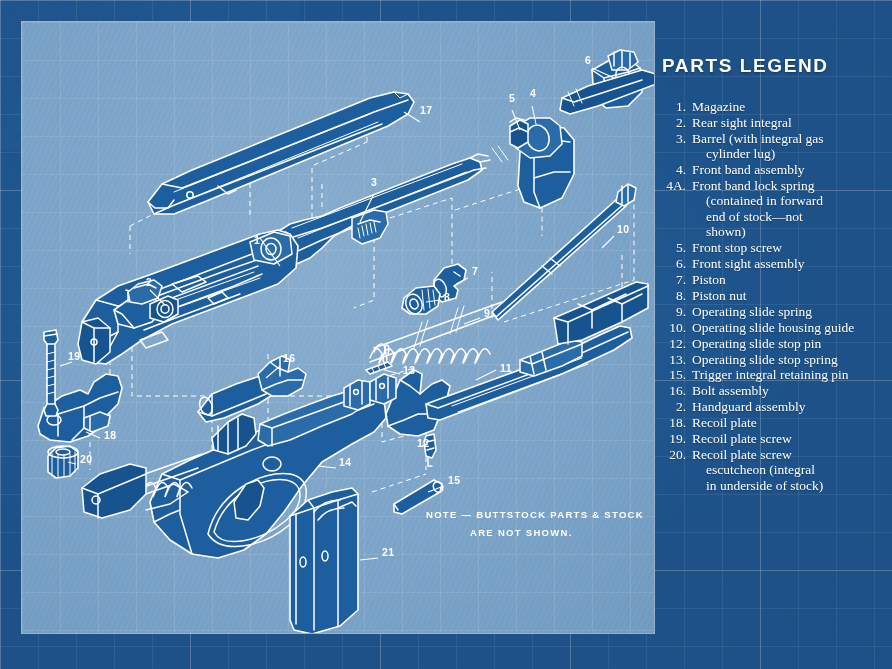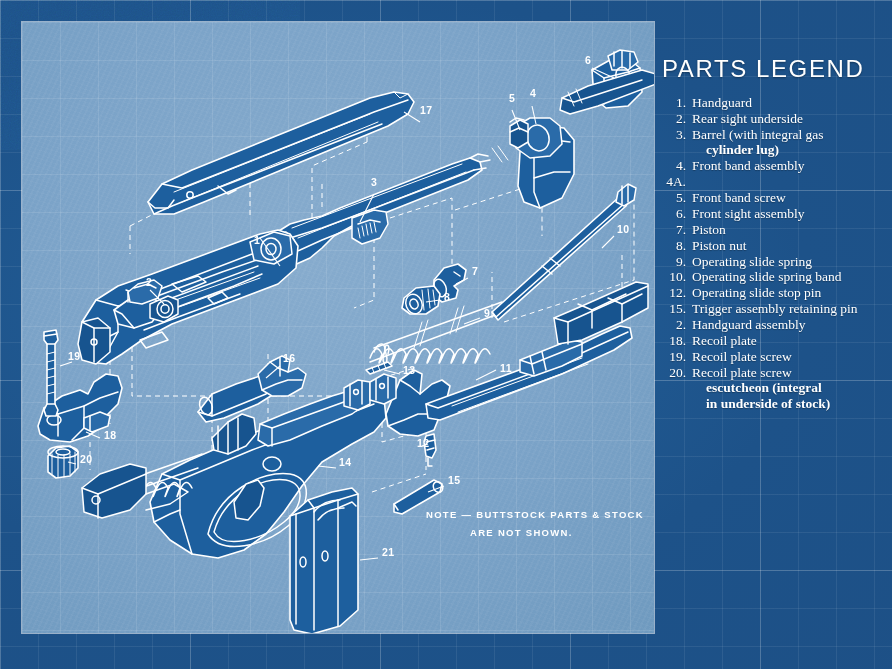--- a/index.html
+++ b/index.html
@@ -53,37 +53,37 @@
   .num{fill:#ffffff;font-family:"Liberation Sans",sans-serif;font-size:10.5px;
        font-weight:600;letter-spacing:.4px;}
   .note{fill:#ffffff;font-family:"Liberation Sans",sans-serif;font-size:9.5px;
         letter-spacing:1.3px;font-weight:600;}
 
   
   #legend{
     position:absolute;left:656px;top:55px;width:230px;color:#fff;
   }
   #legend h1{
-    margin:0 0 12px 6px;
+    margin:0 0 22px 6px;
     font-family:"Liberation Sans",sans-serif;
-    font-size:24px;font-weight:400;letter-spacing:1.6px;
+    font-size:19px;font-weight:700;letter-spacing:1.6px;
     text-shadow:0 1px 2px rgba(0,0,0,.35);
   }
   ol{list-style:none;margin:0;padding:0;}
   li{display:flex;align-items:flex-start;line-height:15.4px;margin-bottom:.5px;}
   .idx{
     flex:0 0 30px;text-align:right;padding-right:6px;
     font-size:13.5px;font-family:"Liberation Serif",serif;
     text-shadow:0 1px 1px rgba(0,0,0,.3);
   }
   .lbl{
     font-size:13.5px;font-family:"Liberation Serif",serif;
     text-shadow:0 1px 1px rgba(0,0,0,.3);
   }
-  .lbl .cont{display:block;padding-left:14px;font-weight:bold;}
+  .lbl .cont{display:block;padding-left:14px;}
 </style>
 </head>
 <body>
 
 <div id="sheet"></div>
 
 <svg id="grain">
   <filter id="f-grain">
       <feTurbulence type="fractalNoise" baseFrequency="0.85" numOctaves="4"></feTurbulence>
     </filter>
@@ -488,68 +488,77 @@
     <text class="note" x="404" y="496">NOTE — BUTTSTOCK PARTS &amp; STOCK</text>
     <text class="note" x="448" y="514">ARE NOT SHOWN.</text>
   </g>
 </svg>
 
 <div id="legend">
   <h1>PARTS LEGEND</h1>
   <ol id="legend-list">
       <li>
         <span class="idx">1.</span>
-        <span class="lbl">Handguard</span>
+        <span class="lbl">Magazine</span>
       </li>
       <li>
         <span class="idx">2.</span>
-        <span class="lbl">Rear sight underside</span>
+        <span class="lbl">Rear sight integral</span>
       </li>
       <li>
         <span class="idx">3.</span>
         <span class="lbl">Barrel (with integral gas<span class="cont">cylinder lug)</span></span>
       </li>
       <li>
         <span class="idx">4.</span>
         <span class="lbl">Front band assembly</span>
       </li>
       <li>
         <span class="idx">4A.</span>
+        <span class="lbl">Front band lock spring<span class="cont">(contained in forward</span><span class="cont">end of stock—not</span><span class="cont">shown)</span></span>
       </li>
       <li>
         <span class="idx">5.</span>
-        <span class="lbl">Front band screw</span>
+        <span class="lbl">Front stop screw</span>
       </li>
       <li>
         <span class="idx">6.</span>
         <span class="lbl">Front sight assembly</span>
       </li>
       <li>
         <span class="idx">7.</span>
         <span class="lbl">Piston</span>
       </li>
       <li>
         <span class="idx">8.</span>
         <span class="lbl">Piston nut</span>
       </li>
       <li>
         <span class="idx">9.</span>
         <span class="lbl">Operating slide spring</span>
       </li>
       <li>
         <span class="idx">10.</span>
-        <span class="lbl">Operating slide spring band</span>
+        <span class="lbl">Operating slide housing guide</span>
       </li>
       <li>
         <span class="idx">12.</span>
         <span class="lbl">Operating slide stop pin</span>
       </li>
       <li>
+        <span class="idx">13.</span>
+        <span class="lbl">Operating slide stop spring</span>
+      </li>
+      <li>
         <span class="idx">15.</span>
-        <span class="lbl">Trigger assembly retaining pin</span>
+        <span class="lbl">Trigger integral retaining pin</span>
+      </li>
+      <li>
+        <span class="idx">16.</span>
+        <span class="lbl">Bolt assembly</span>
       </li>
       <li>
         <span class="idx">2.</span>
         <span class="lbl">Handguard assembly</span>
       </li>
       <li>
         <span class="idx">18.</span>
         <span class="lbl">Recoil plate</span>
       </li>
       <li>

